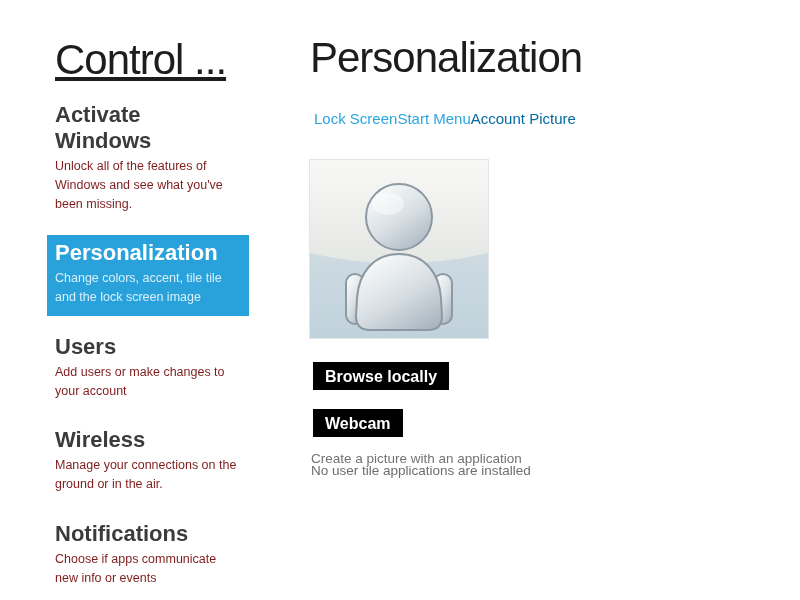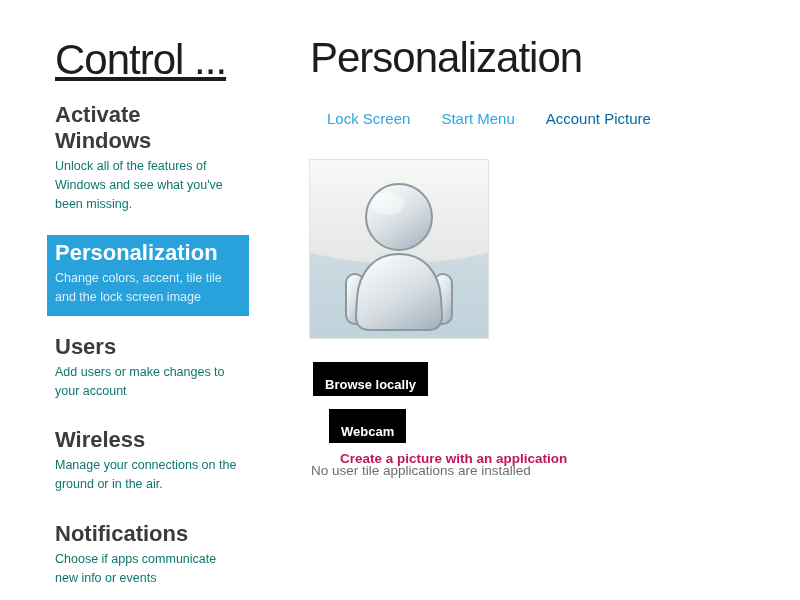--- a/index.html
+++ b/index.html
@@ -28,44 +28,43 @@
     cursor: pointer;
   }
   .nav-item .nav-title {
     font-size: 22px;
     font-weight: 700;
     color: #3b3b3b;
     margin-bottom: 3px;
   }
   .nav-item .nav-desc {
     font-size: 12.5px;
-    color: #0f766e;
+    color: #7f1d1d;
     line-height: 1.5;
     width: 182px;
   }
   .nav-item.selected {
     background: #29a2dc;
   }
   .nav-item.selected .nav-title { color: #ffffff; }
   .nav-item.selected .nav-desc { color: #d9effa; }
 
   
   .main-title {
     position: absolute;
     left: 310px; top: 34px;
     font-size: 42px;
     font-weight: 300;
     color: #1d1d1d;
     letter-spacing: -1px;
   }
   .tabs {
     position: absolute;
-    left: 327px; top: 110px;
+    left: 314px; top: 110px;
     display: flex;
-    gap: 31px;
     text-align: center;
   }
   .tab {
     font-size: 15px;
     color: #2ba6de;
     cursor: pointer;
     white-space: nowrap;
   }
   .tab.active {
     color: #0369a1;
@@ -77,38 +76,37 @@
     left: 310px; top: 160px;
     width: 178px; height: 178px;
     outline: 1px solid #e3e5e4;
   }
   .account-tile svg { display: block; width: 178px; height: 178px; }
 
   .btn {
     position: absolute;
     background: #000000;
     color: #ffffff;
-    font-size: 13px;
+    font-size: 16px;
     font-weight: 700;
-    padding: 15px 12px 4px 12px;
+    padding: 6px 12px 4px 12px;
     border: none;
     cursor: pointer;
     font-family: "Liberation Sans", sans-serif;
     white-space: nowrap;
   }
   .btn-browse { left: 313px; top: 362px; }
-  .btn-webcam { left: 329px; top: 409px; }
+  .btn-webcam { left: 313px; top: 409px; }
 
   .create-heading {
     position: absolute;
     left: 311px; top: 451px;
     font-size: 13.5px;
-    font-weight: 700;
-    color: #be185d;
-    margin-left: 29px;
+    font-weight: 400;
+    color: #737373;
   }
   .no-apps {
     position: absolute;
     left: 311px; top: 463px;
     font-size: 13.5px;
     color: #6e6e6e;
   }
 </style>
 </head>
 <body>

